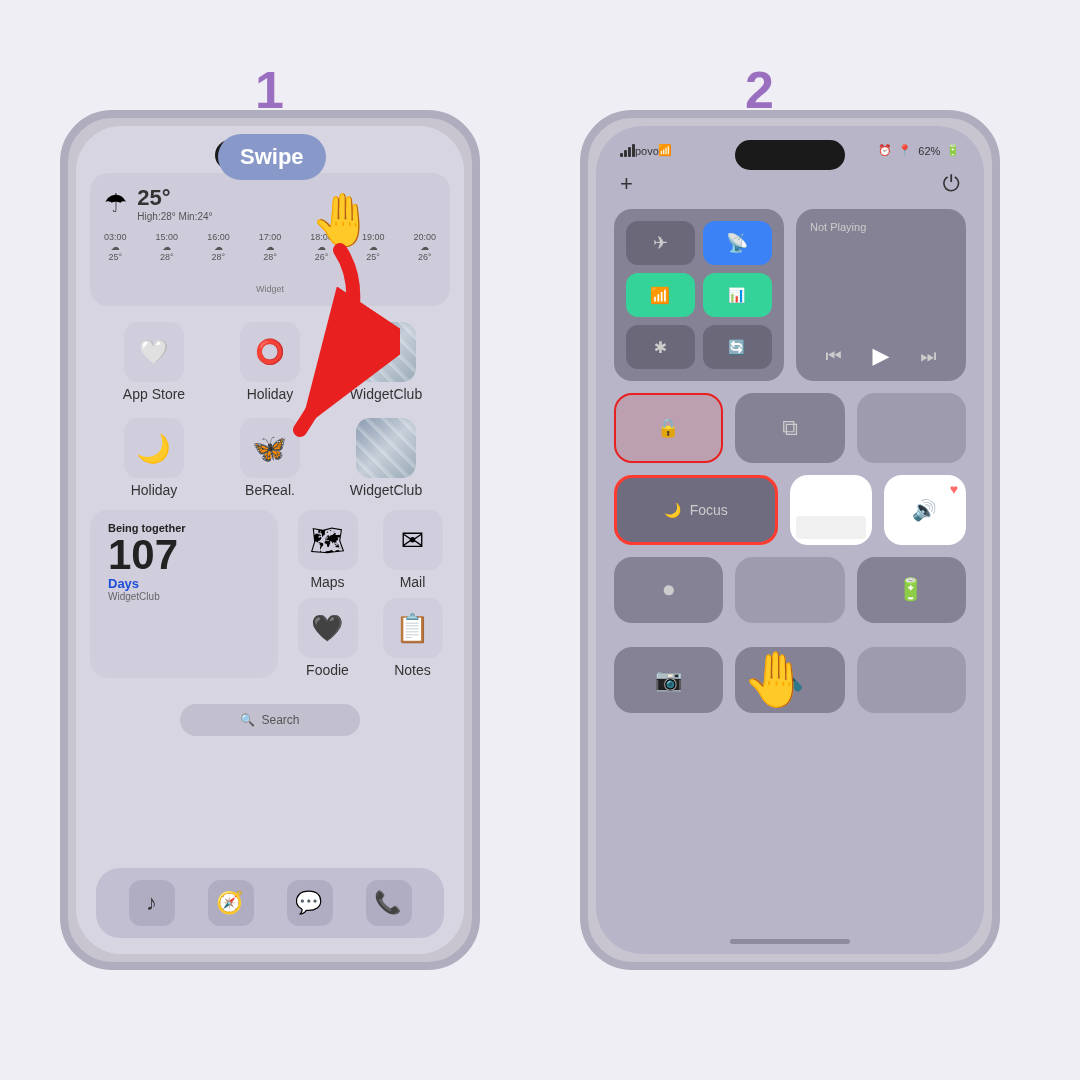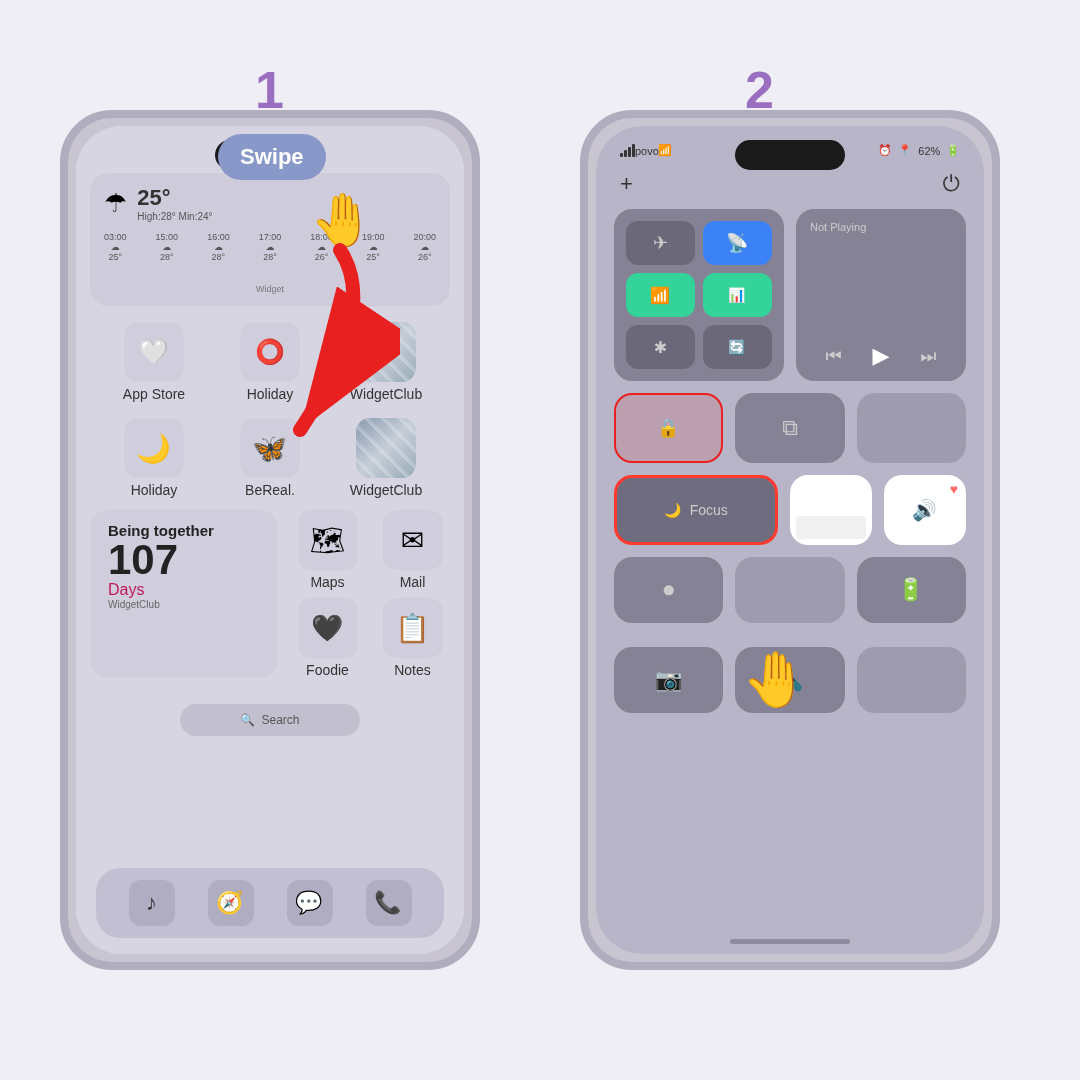--- a/index.html
+++ b/index.html
@@ -205,34 +205,34 @@
     .countdown-widget {
       margin: 4px 14px;
       background: rgba(200,197,215,0.5);
       border-radius: 18px;
       padding: 12px 18px;
       display: flex;
       align-items: center;
       gap: 16px;
     }
     .countdown-title {
-      font-size: 15px;
+      font-size: 11px;
       font-weight: 700;
       color: #222;
     }
     .countdown-days {
       font-size: 42px;
       font-weight: 800;
       color: #222;
       line-height: 1;
     }
     .countdown-days-label {
-      font-size: 16px;
-      font-weight: 400;
-      color: #be185d;
+      font-size: 13px;
+      font-weight: 700;
+      color: #1d4ed8;
     }
     .countdown-sub-label {
       font-size: 10px;
       color: #666;
       text-align: center;
     }
 
     
     .search-bar {
       margin: 10px auto;

